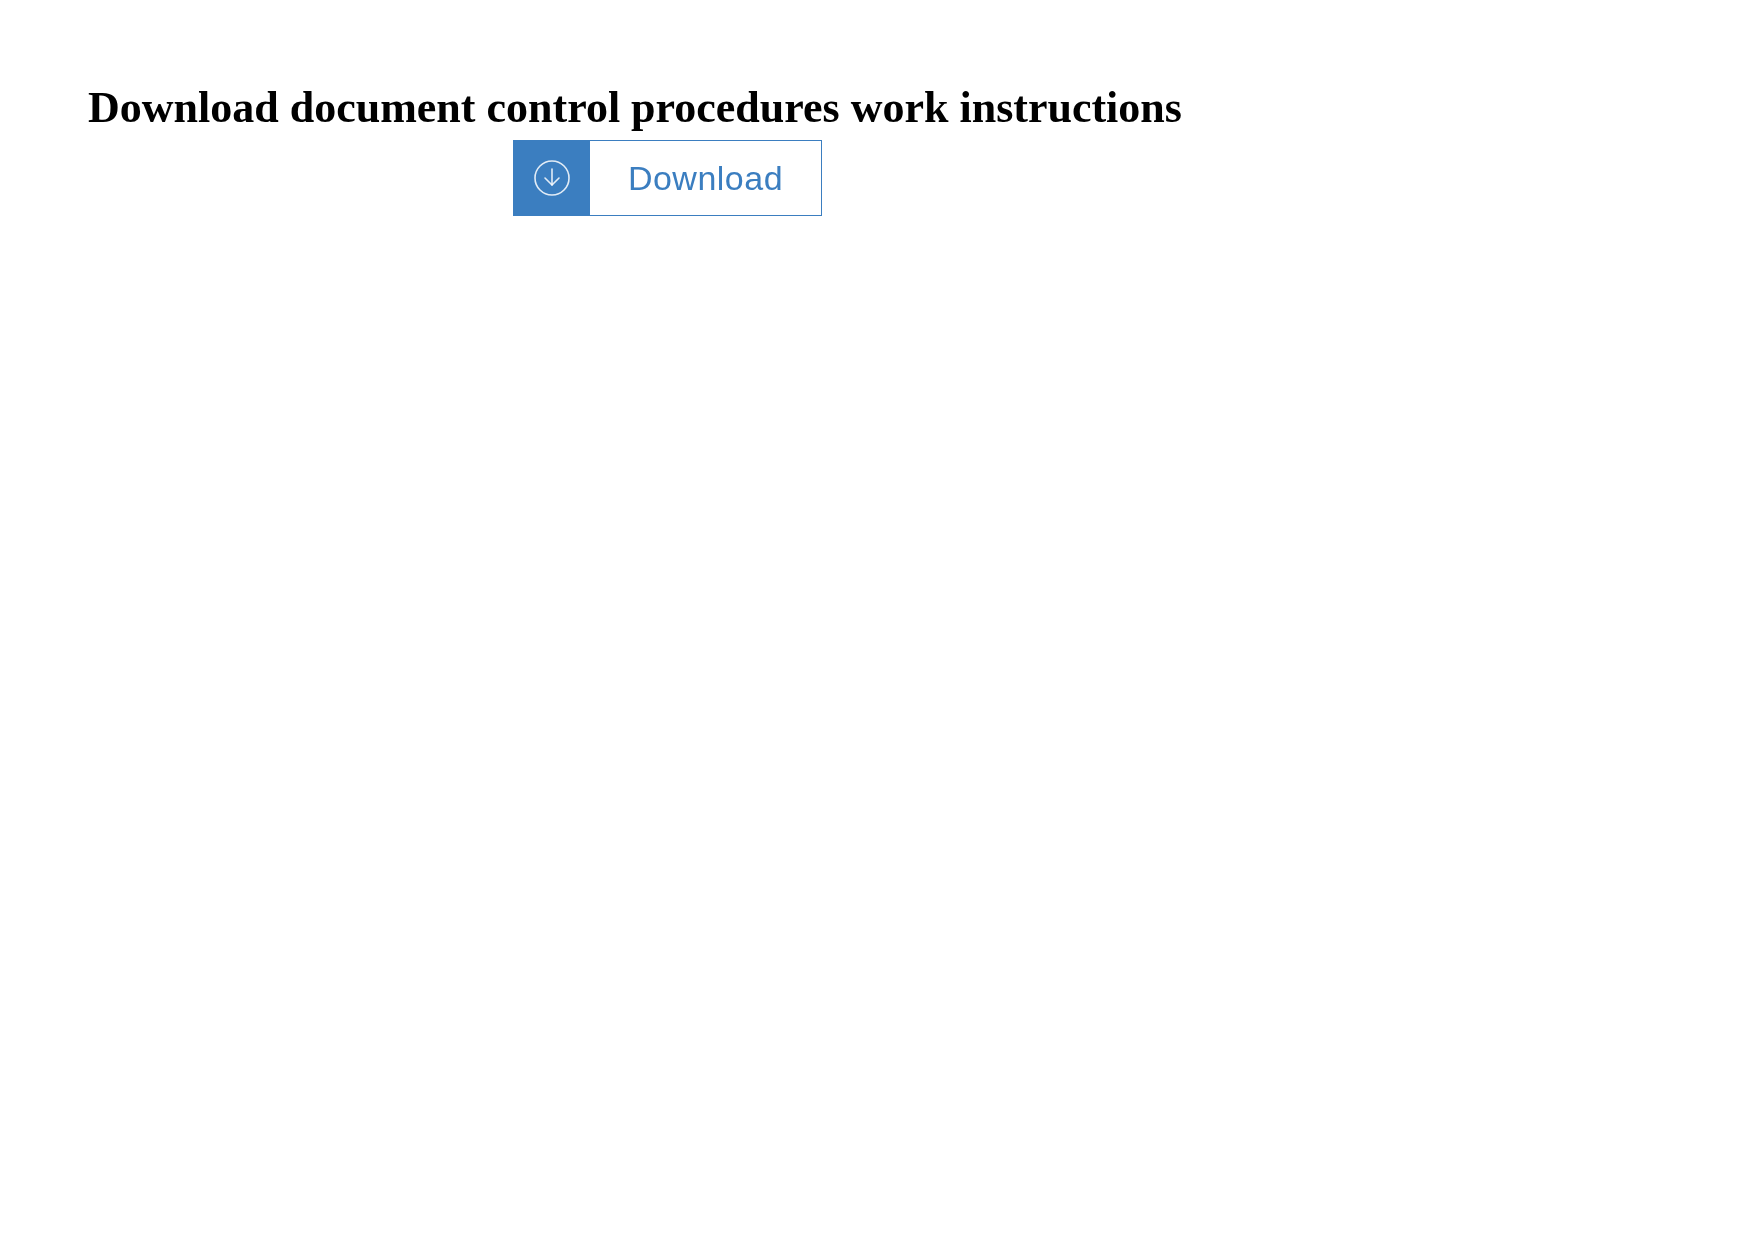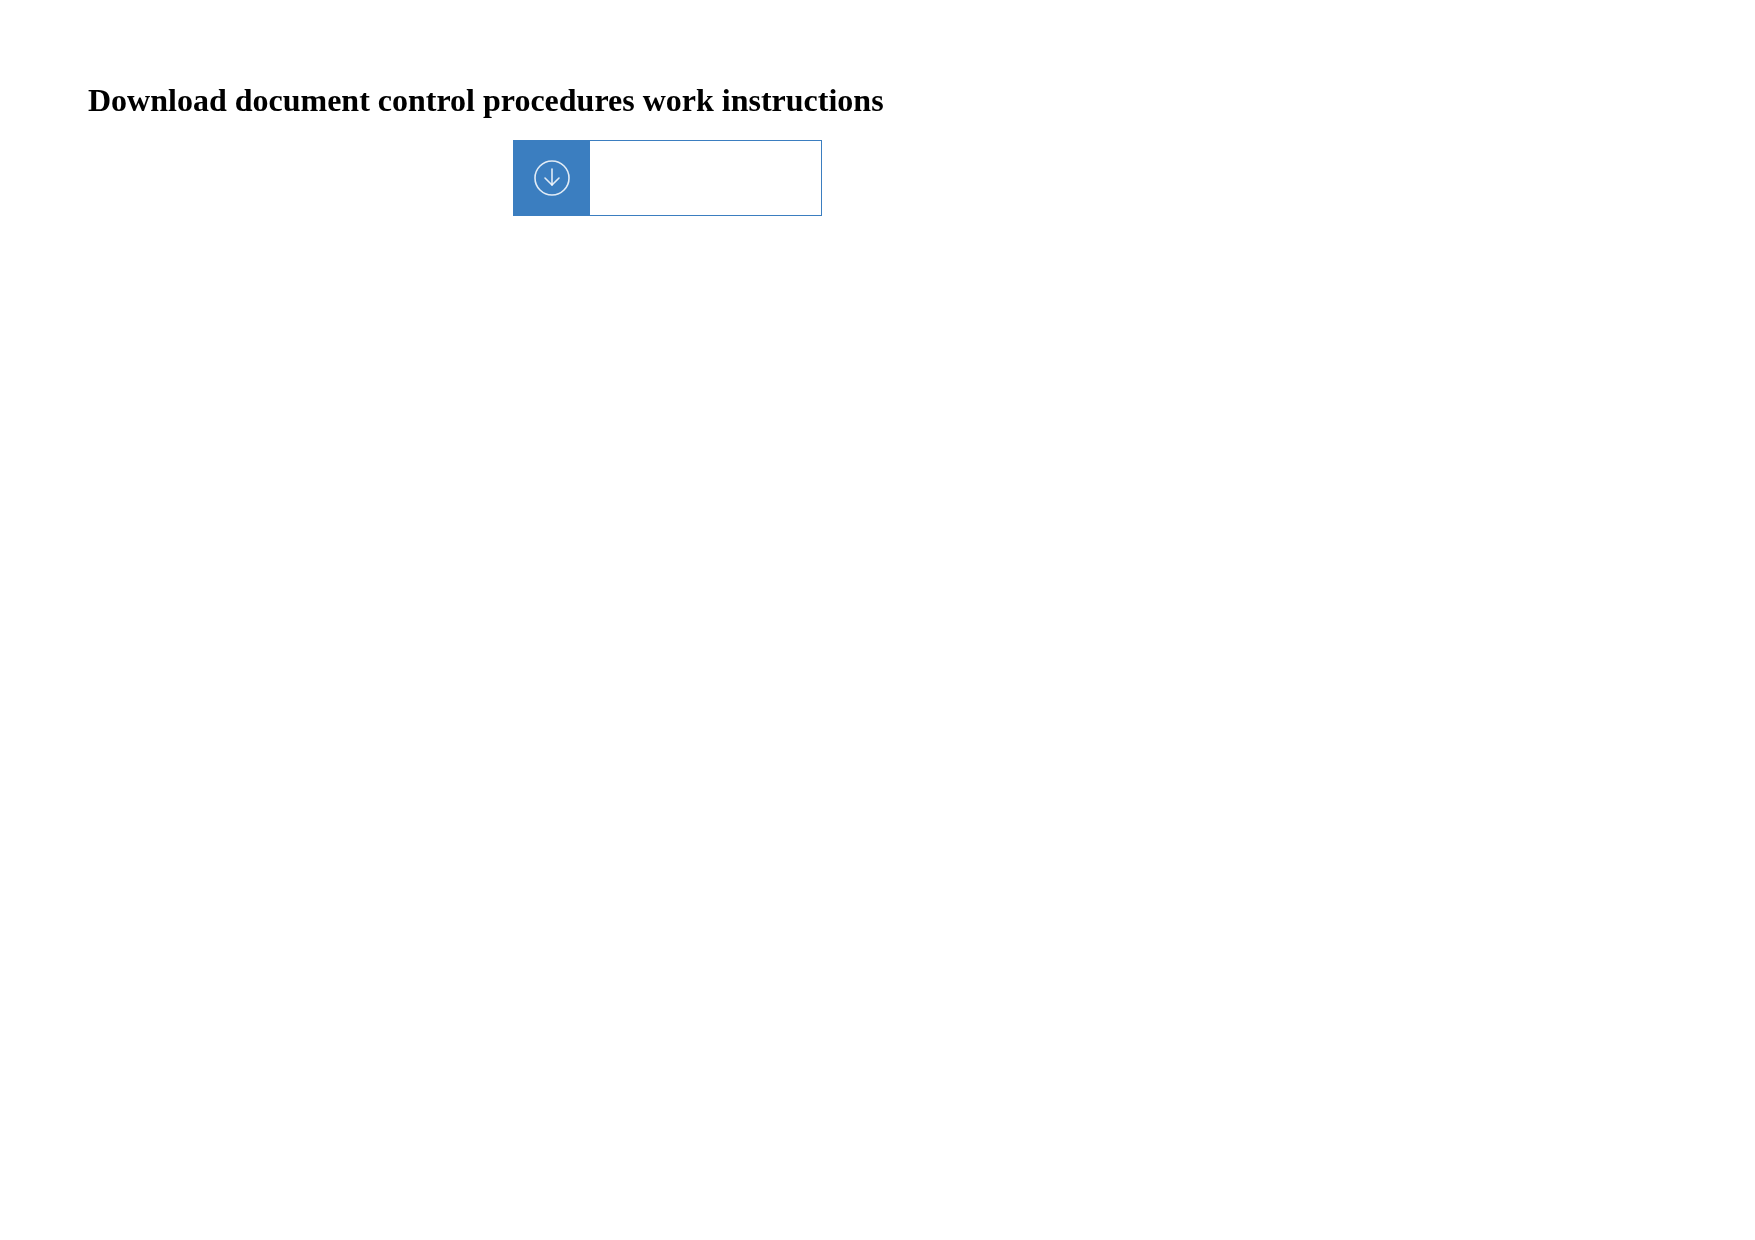--- a/index.html
+++ b/index.html
@@ -11,21 +11,21 @@
       width: 1755px;
       height: 1240px;
       background: #ffffff;
       font-family: "Times New Roman", Times, serif;
       position: relative;
     }
     .page-title {
       position: absolute;
       top: 82px;
       left: 88px;
-      font-size: 32px;
+      font-size: 44px;
       font-weight: bold;
       color: #000000;
     }
     .download-button {
       position: absolute;
       top: 140px;
       left: 513px;
       width: 309px;
       height: 76px;
       display: flex;
@@ -60,13 +60,14 @@
 <h1 class="page-title">Download document control procedures work instructions</h1>
 
 <button class="download-button">
   <span class="download-button-icon-box">
     <svg width="40" height="40" viewBox="0 0 40 40">
       <circle cx="20" cy="20" r="17" fill="none" stroke="#ffffff" stroke-width="1.6" opacity="0.85"></circle>
       <line x1="20" y1="11" x2="20" y2="27" stroke="#ffffff" stroke-width="1.6" stroke-linecap="round" opacity="0.85"></line>
       <polyline points="13,20 20,27 27,20" fill="none" stroke="#ffffff" stroke-width="1.6" stroke-linecap="round" stroke-linejoin="round" opacity="0.85"></polyline>
     </svg>
   </span>
+  <span class="download-button-label-box">Download</span>
 </button>
 
 </body></html>

